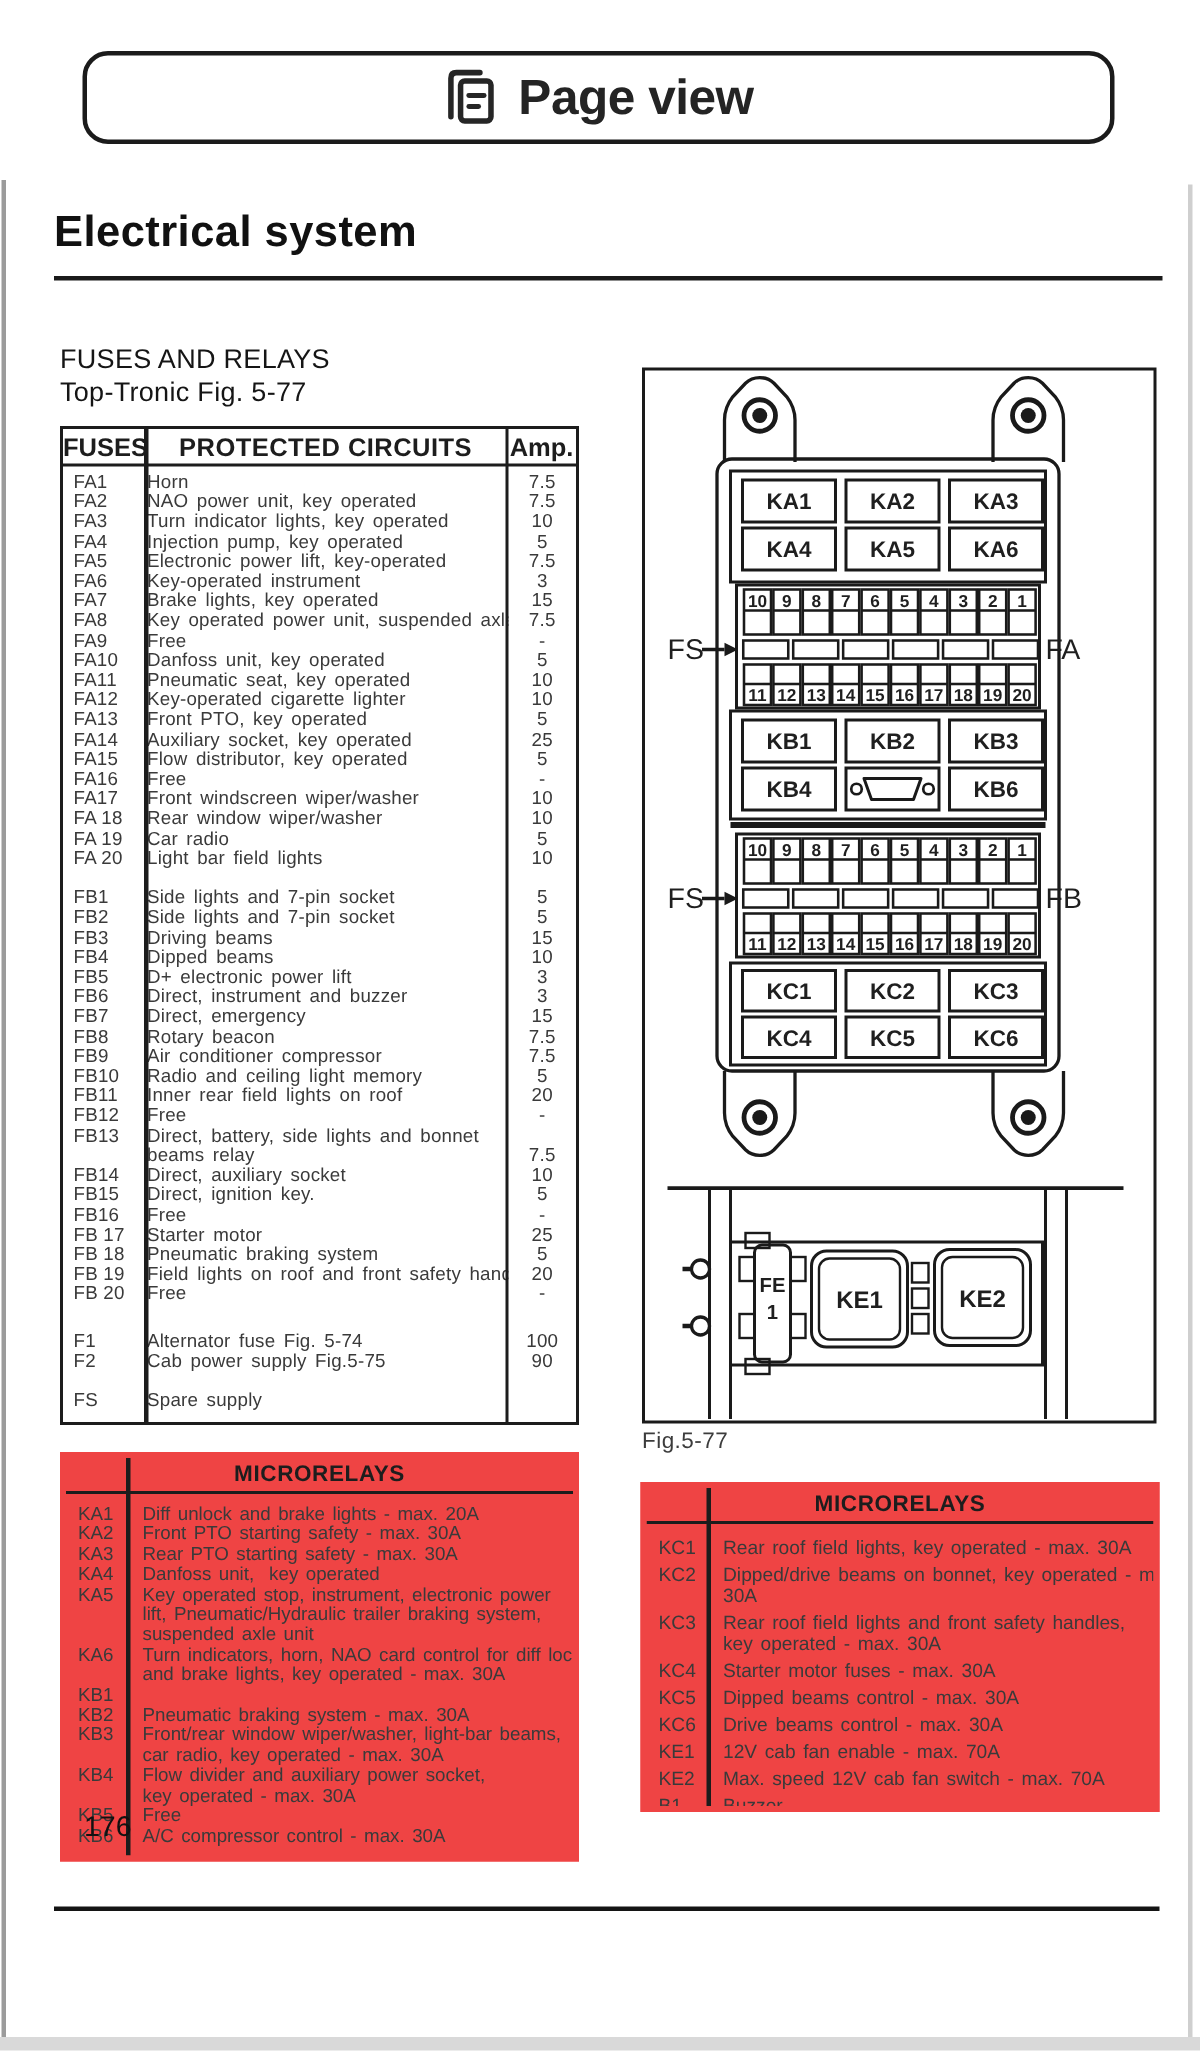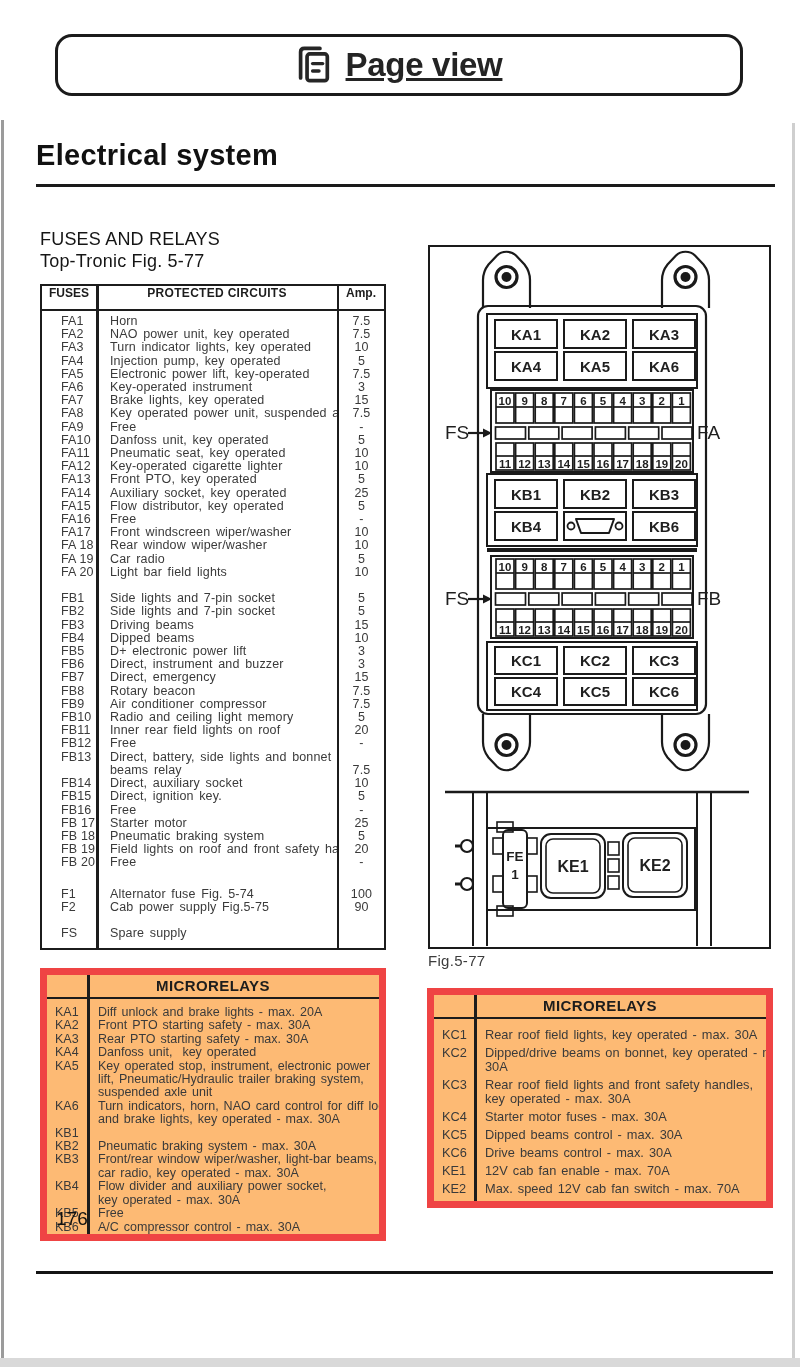--- a/index.html
+++ b/index.html
@@ -4,51 +4,51 @@
 <style>
   html,body{margin:0;padding:0;}
   body{
     width:800px;height:1367px;position:relative;overflow:hidden;
     background:#ffffff;font-family:"Liberation Sans", sans-serif;color:#3a3a3a;
   }
   
   .pv-btn{position:absolute;left:55px;top:34px;width:688px;height:62px;
     border:3px solid #1b1b1b;border-radius:17px;background:#fff;
     display:flex;align-items:center;justify-content:center;gap:15px;box-sizing:border-box;cursor:pointer;}
-  .pv-label{font-size:33px;font-weight:600;color:#242424;letter-spacing:-0.3px;text-decoration:underline;}
+  .pv-label{font-size:33px;font-weight:600;color:#242424;letter-spacing:-0.3px;}
   .pv-icon{width:35px;height:40px;}
   
   .edge-left{position:absolute;left:1px;top:120px;width:3px;height:1238px;background:#9b9b9b;}
   .edge-right{position:absolute;left:792px;top:123px;width:3px;height:1235px;background:#cfcfcf;}
   .bottom-bar{position:absolute;left:0;top:1358px;width:800px;height:9px;background:#d9d9d9;}
   
   .doc-title{position:absolute;left:36px;top:139px;margin:0;font-size:29px;font-weight:700;color:#111;letter-spacing:0.3px;}
   .title-rule{position:absolute;left:36px;top:184px;width:739px;height:3px;background:#1a1a1a;}
   .section-head{position:absolute;left:40px;top:228px;font-size:18px;font-weight:400;color:#151515;line-height:22px;letter-spacing:0.2px;}
   
   .fuse-table{position:absolute;left:40px;top:284px;width:346px;height:666px;
     border:2px solid #1c1c1c;box-sizing:border-box;overflow:hidden;background:#fff;}
-  .ft-head{display:flex;height:23px;align-items:flex-start;border-bottom:2.5px solid #1c1c1c;
-    font-size:12px;font-weight:700;color:#1d1d1d;}
+  .ft-head{display:flex;height:23px;align-items:flex-end;border-bottom:2.5px solid #1c1c1c;
+    font-size:17px;font-weight:700;color:#1d1d1d;}
   .ft-c1{width:54px;text-align:center;flex:none;}
   .ft-c2{flex:1;text-align:center;letter-spacing:0.3px;}
   .ft-c3{width:46px;text-align:center;flex:none;}
   #fuse-rows{padding-top:4px;font-size:12.5px;line-height:13.2px;letter-spacing:0.15px;}
   .frow{display:flex;align-items:flex-start;}
-  .fcode{width:47px;padding-left:19px;flex:none;white-space:pre;}
+  .fcode{width:47px;padding-left:7px;flex:none;white-space:pre;}
   .fdesc{flex:1;min-width:0;overflow:hidden;white-space:pre;padding-left:2px;word-spacing:2px;}
   .famp{width:45px;text-align:center;flex:none;}
   .famp.bottom{align-self:flex-end;}
   .fspacer{height:13.2px;}
   .fspacer.big{height:18px;}
   .vline{position:absolute;top:0;bottom:0;width:2.5px;background:#1c1c1c;}
   .vline1{left:54px;}
   .vline2{right:45px;}
   
-  .mr-table{position:absolute;border:7px solid #ef4444;box-sizing:border-box;overflow:hidden;background:#fdba74;}
+  .mr-table{position:absolute;border:4px solid #ef4444;box-sizing:border-box;overflow:hidden;background:#ef4444;}
   .mr-left{left:40px;top:968px;width:346px;height:273px;}
   .mr-right{left:427px;top:988px;width:346px;height:220px;}
   .mr-head{height:22px;line-height:22px;text-align:center;font-size:15px;font-weight:700;color:#1d1d1d;
     border-bottom:2.5px solid #1c1c1c;letter-spacing:0.4px;}
   .mr-body{position:relative;padding-top:7px;}
   .mr-left .mr-body{font-size:12.5px;line-height:13.4px;}
   .mr-right .mr-body{font-size:12.8px;line-height:14px;padding-top:9px;}
   .mrrow{display:flex;align-items:flex-start;}
   .mrrow.gap{margin-top:4px;}
   .mrcode{width:32px;padding-left:8px;flex:none;white-space:pre;}

